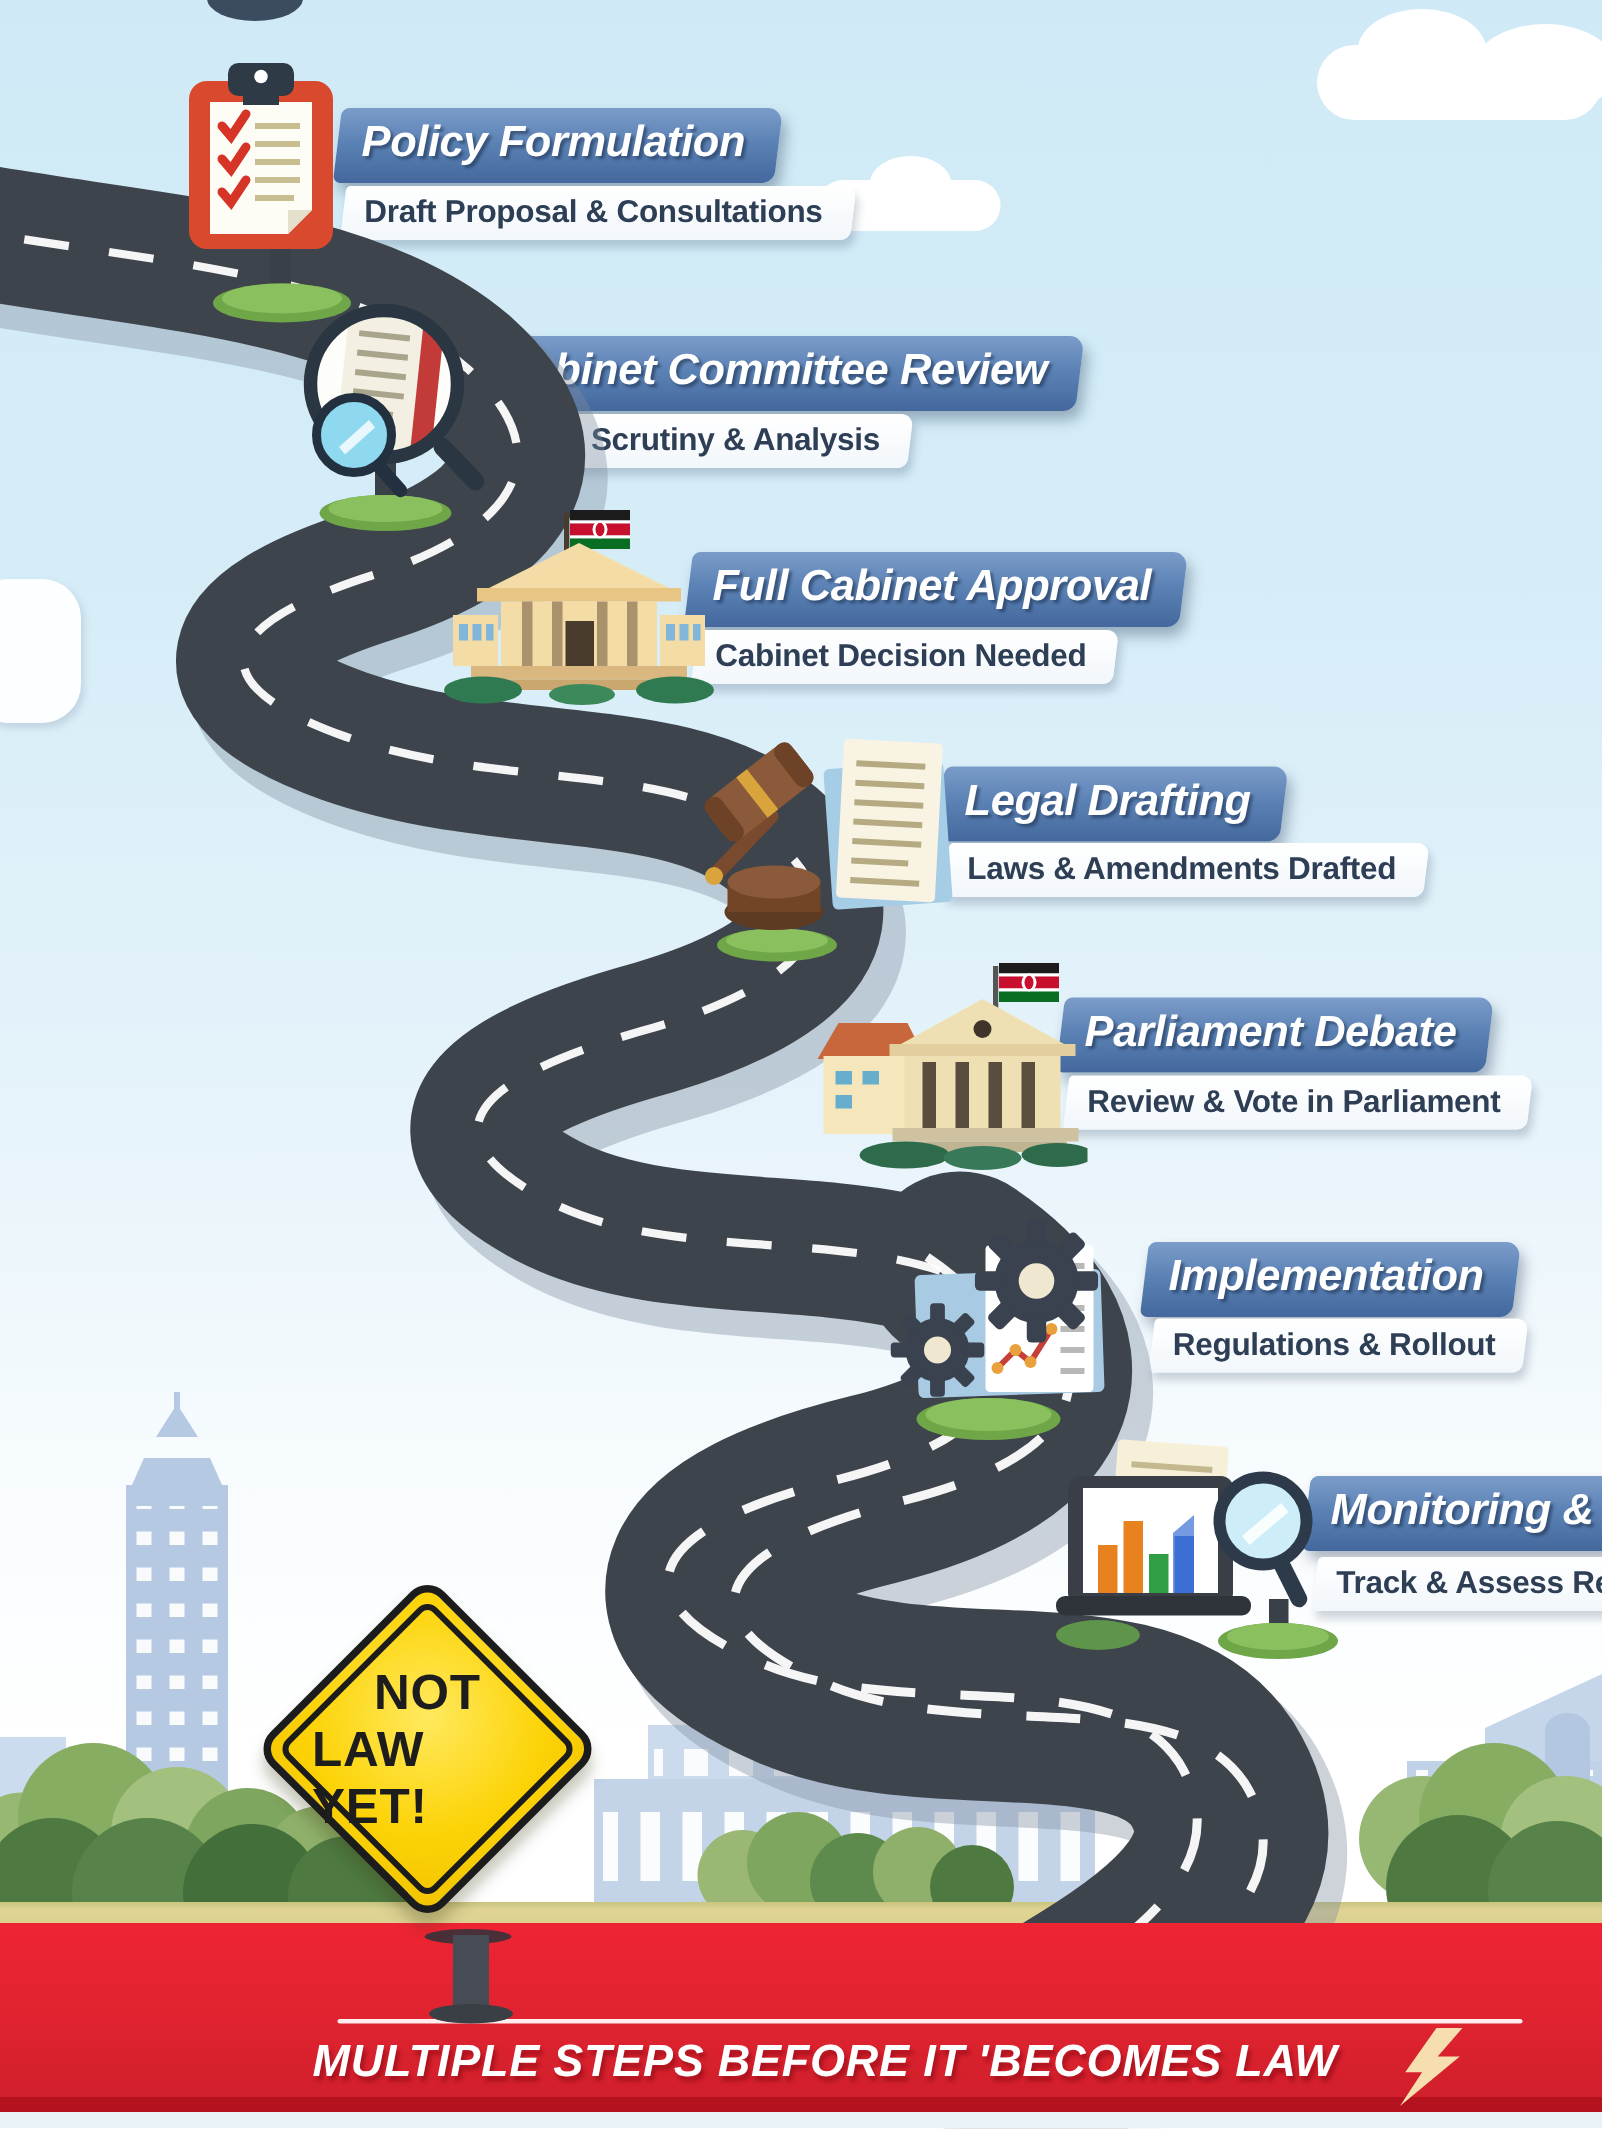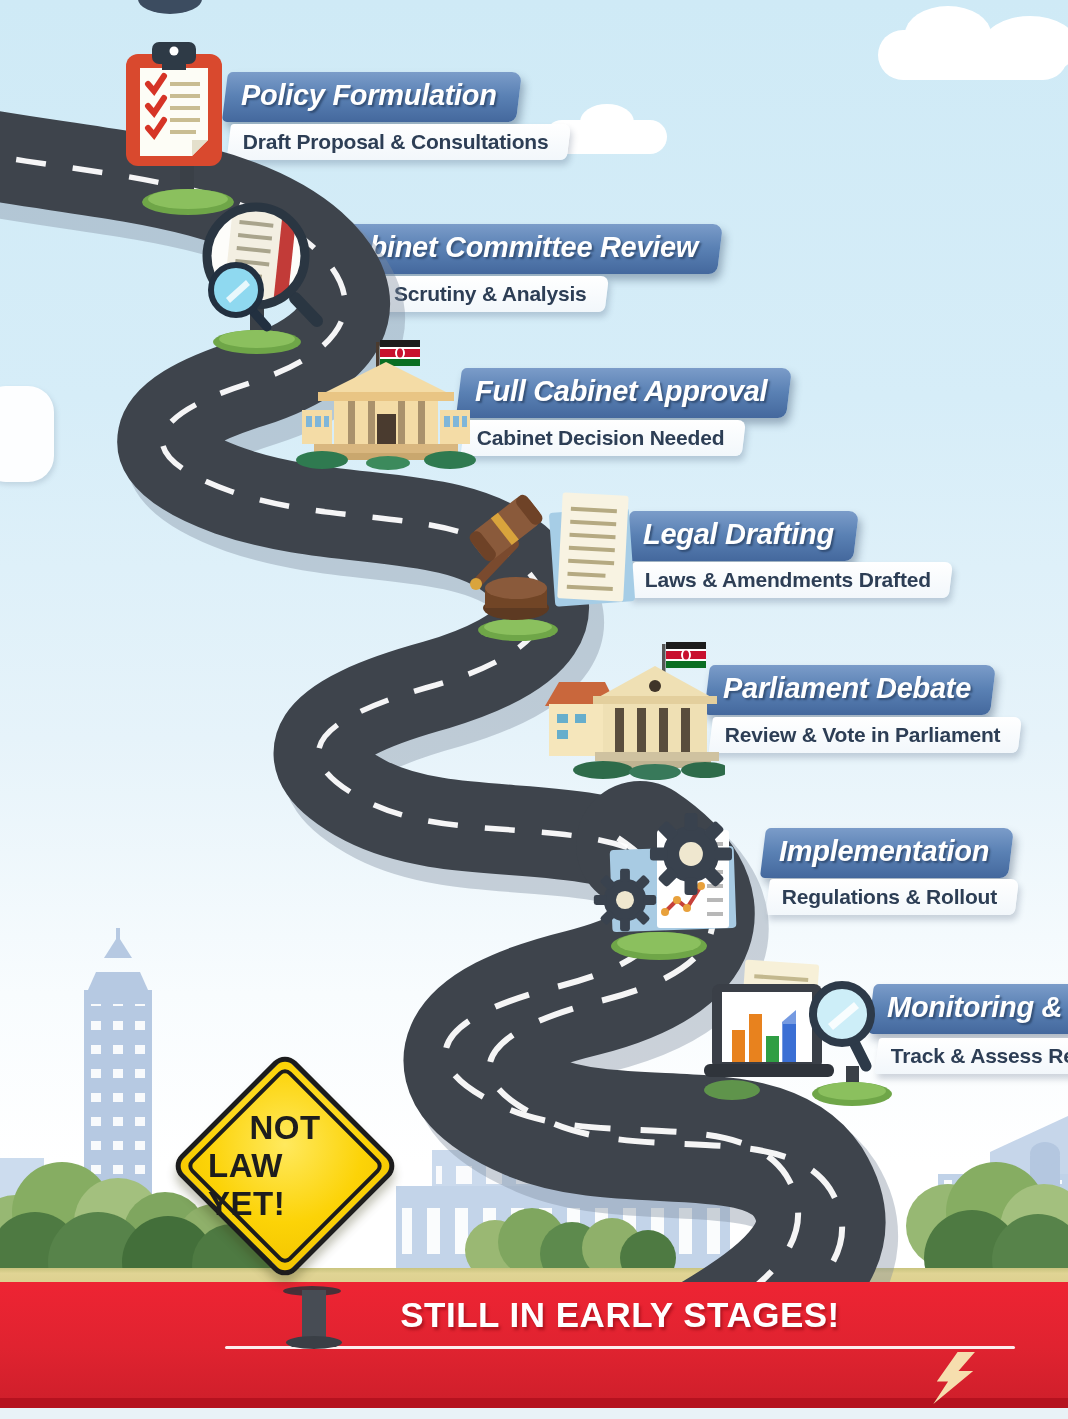--- a/index.html
+++ b/index.html
@@ -441,22 +441,22 @@
     <div class="ribbon-title" style="left:874px;top:984px;">
       <span class="tt">Monitoring &amp; Evaluation</span>
     </div>
     <div class="ribbon-sub" style="left:879px;top:1038px;">
       <span class="st">Track &amp; Assess Results</span>
     </div>
   </div>
 
   
   <div id="banner"></div>
-  <div id="banner-headline">STILL IN EARLY STAGES!</div>
   <div id="banner-divider"></div>
+  <div id="banner-sub">MULTIPLE STEPS BEFORE IT 'BECOMES LAW</div>
   <svg class="abs" style="left:928px;top:1352px;z-index:22;" width="54" height="52" viewBox="0 0 54 60">
     <polygon points="30,0 6,34 19,34 2,60 48,22 31,22 50,0" fill="#f6deae"></polygon>
   </svg>
   <div id="banner-darkedge"></div>
   <div id="bottom-strip"></div>
 
   
   <div id="sign-post-top"></div>
   <div id="sign-post"></div>
   <div id="sign-post-base"></div>

